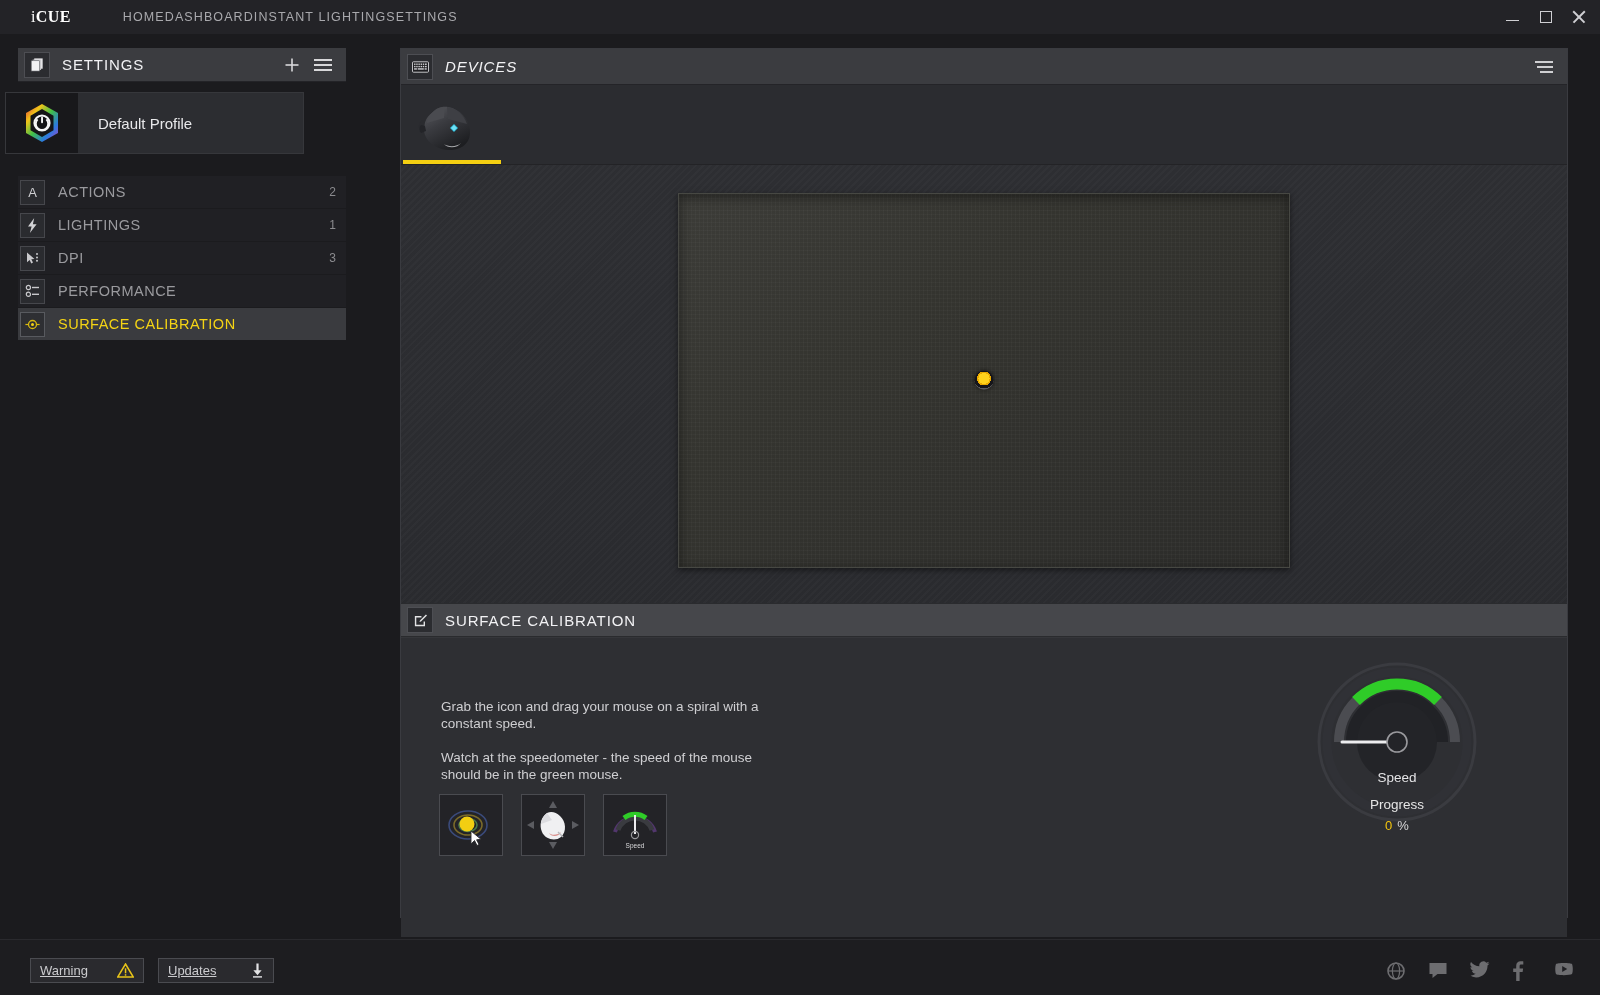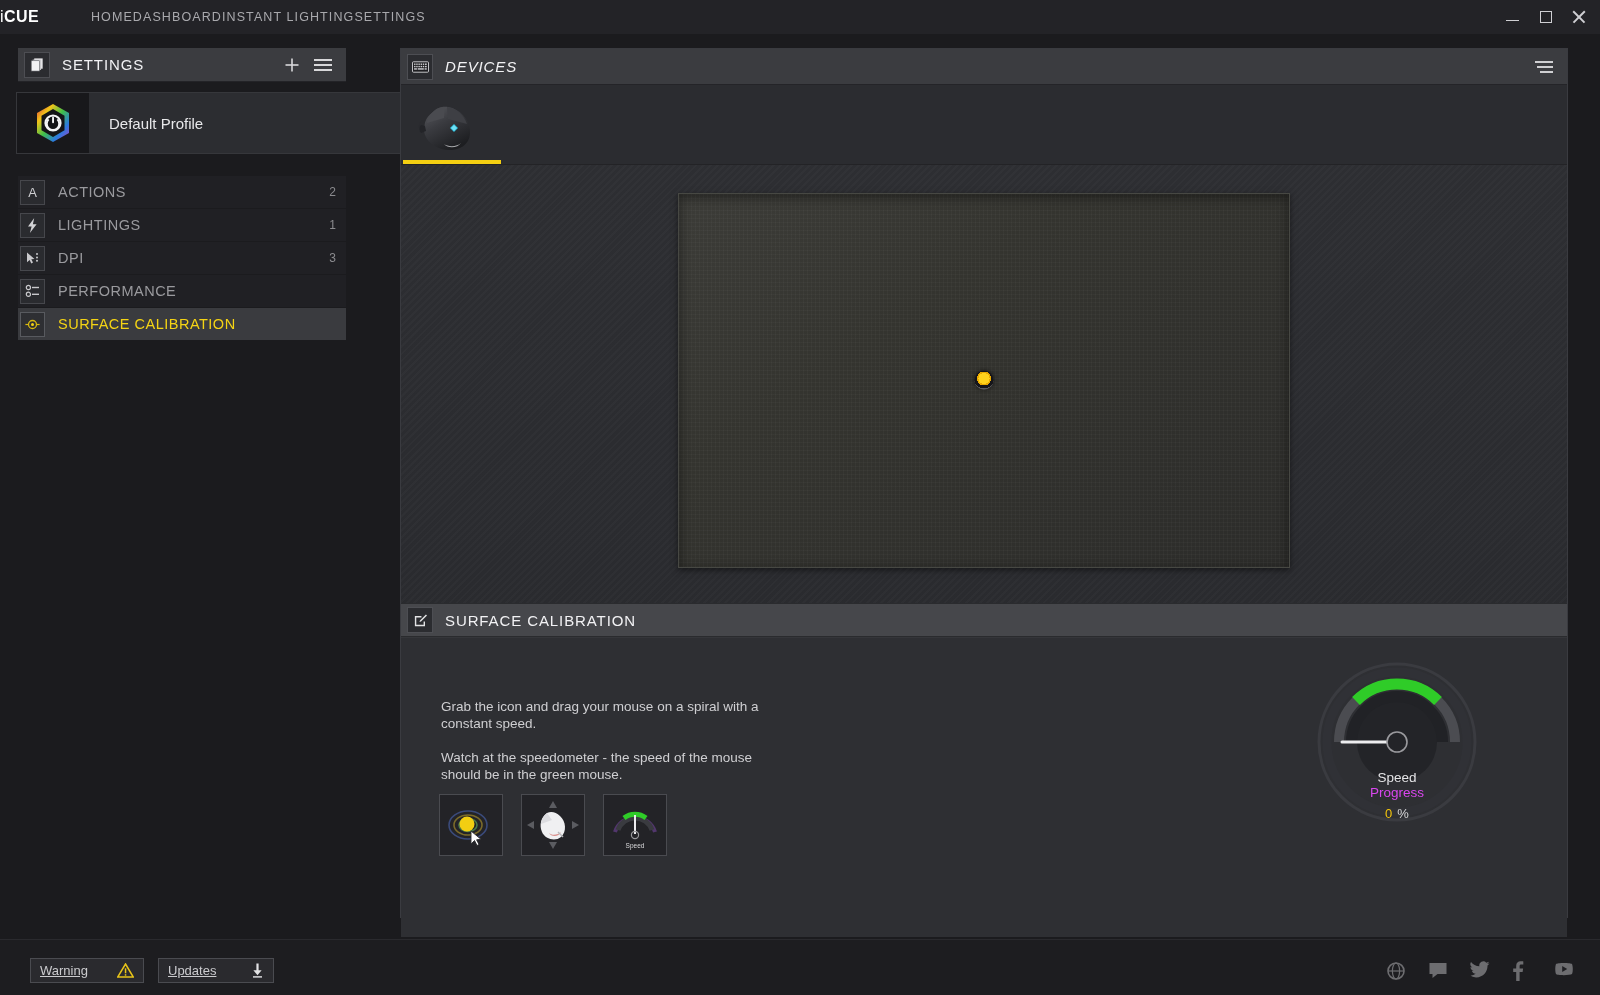--- a/index.html
+++ b/index.html
@@ -12,21 +12,21 @@
   }
   #app { position: relative; width: 1600px; height: 995px; background: #1b1b1e; }
 
   
   .titlebar {
     position: absolute; top: 0; left: 0; width: 1600px; height: 34px;
     background: #232327;
     display: flex; align-items: center;
   }
   .logo {
-    margin-left: 0; font-size: 16px; letter-spacing: .4px; color: #ffffff;
+    margin-left: 31px; font-size: 16px; letter-spacing: .4px; color: #ffffff; font-family: Liberation Serif, serif;
   }
   .logo .i { font-weight: 400; }
   .logo .cue { font-weight: bold; }
   .navitem {
     font-size: 12.5px; letter-spacing: 1.1px; color: #a9a9ad;
     padding: 10px 0; cursor: default;
   }
   .nav { display: flex; align-items: center; margin-left: 52px; }
   .wincontrols {
     position: absolute; right: 14px; top: 0; height: 34px;
@@ -48,21 +48,21 @@
     border-bottom: 1px solid #232327;
   }
   .ph-icon {
     width: 26px; height: 26px; margin-left: 6px; background: #2b2c30;
     border: 1px solid #4d4e53; display: flex; align-items: center; justify-content: center;
     flex: 0 0 auto;
   }
   .ph-title { margin-left: 12px; font-size: 15px; letter-spacing: .9px; color: #f2f2f4; }
   .ph-actions { margin-left: auto; display: flex; align-items: center; gap: 14px; margin-right: 14px; }
 
-  .profiles-wrap { margin: 10px 18px 0 16px; width: 396px; }
+  .profiles-wrap { margin: 10px 18px 0 5px; width: 299px; }
   .profile-card {
     height: 62px; background: #2c2d31; display: flex; align-items: center;
     border: 1px solid #36373b;
   }
   .profile-thumb {
     width: 72px; height: 60px; background: #18181b;
     display:flex; align-items:center; justify-content:center; flex: 0 0 auto;
   }
   .profile-name { margin-left: 20px; font-size: 15px; color: #e8e8ea; }
 
@@ -149,21 +149,21 @@
     display:flex; align-items:center; justify-content:center; position: relative;
   }
 
   .gauge-wrap {
     position: absolute; left: 916px; top: 24px; width: 160px; height: 175px;
   }
   .gauge-labels {
     position:absolute; left:0; top: 108px; width: 160px; text-align:center;
   }
   .g-speed { font-size: 13.5px; color: #e4e4e6; }
-  .g-progress { font-size: 13.5px; color: #d946ef; margin-top: 0; }
+  .g-progress { font-size: 13.5px; color: #e5e5e5; margin-top: 12px; }
   .g-pct { margin-top: 6px; font-size: 13px; }
   .g-pct .val { color: #f2c40d; }
   .g-pct .unit { color: #d6d6d8; margin-left: 5px; }
 
   
   .statusbar {
     position: absolute; left: 0; bottom: 0; width: 1600px; height: 56px;
     background: #1d1d20; border-top: 1px solid #2a2a2e;
   }
   .sb-btn {

